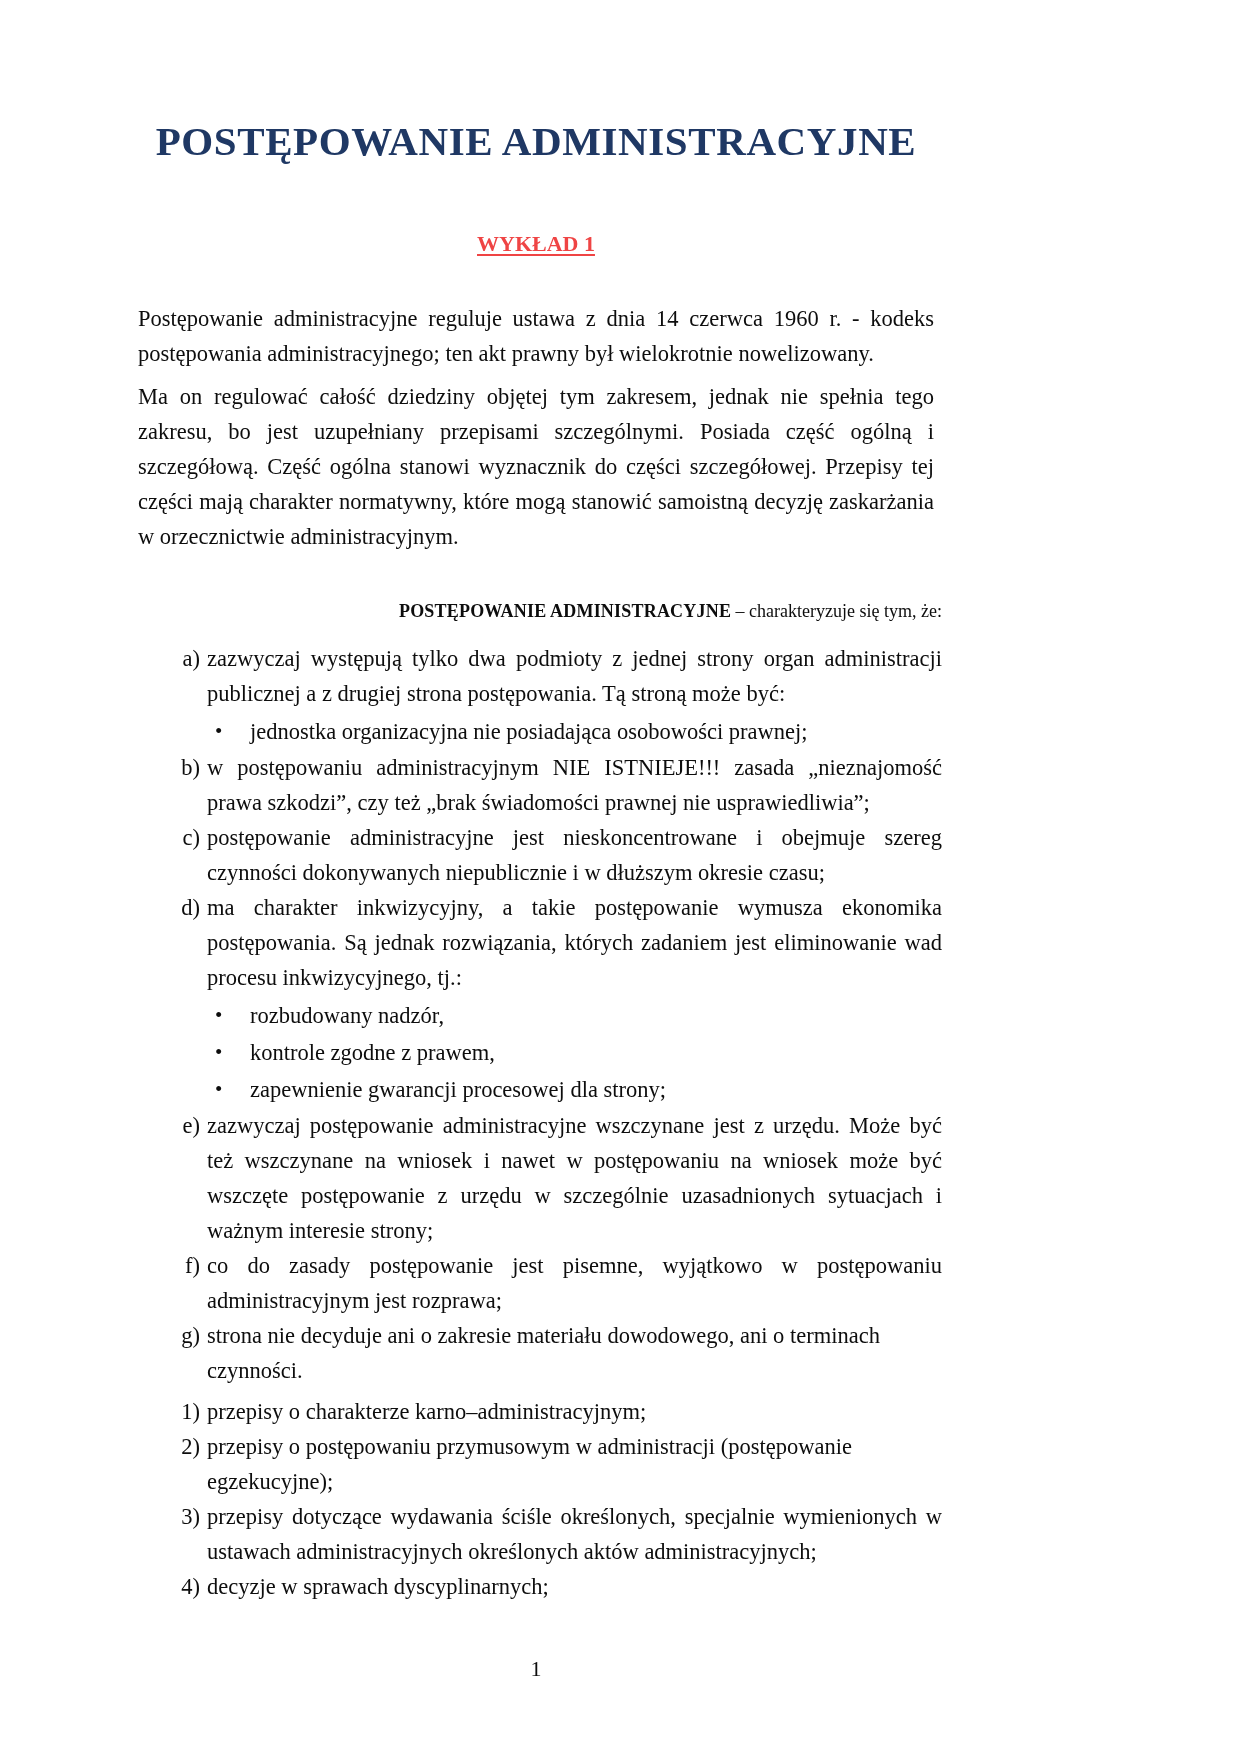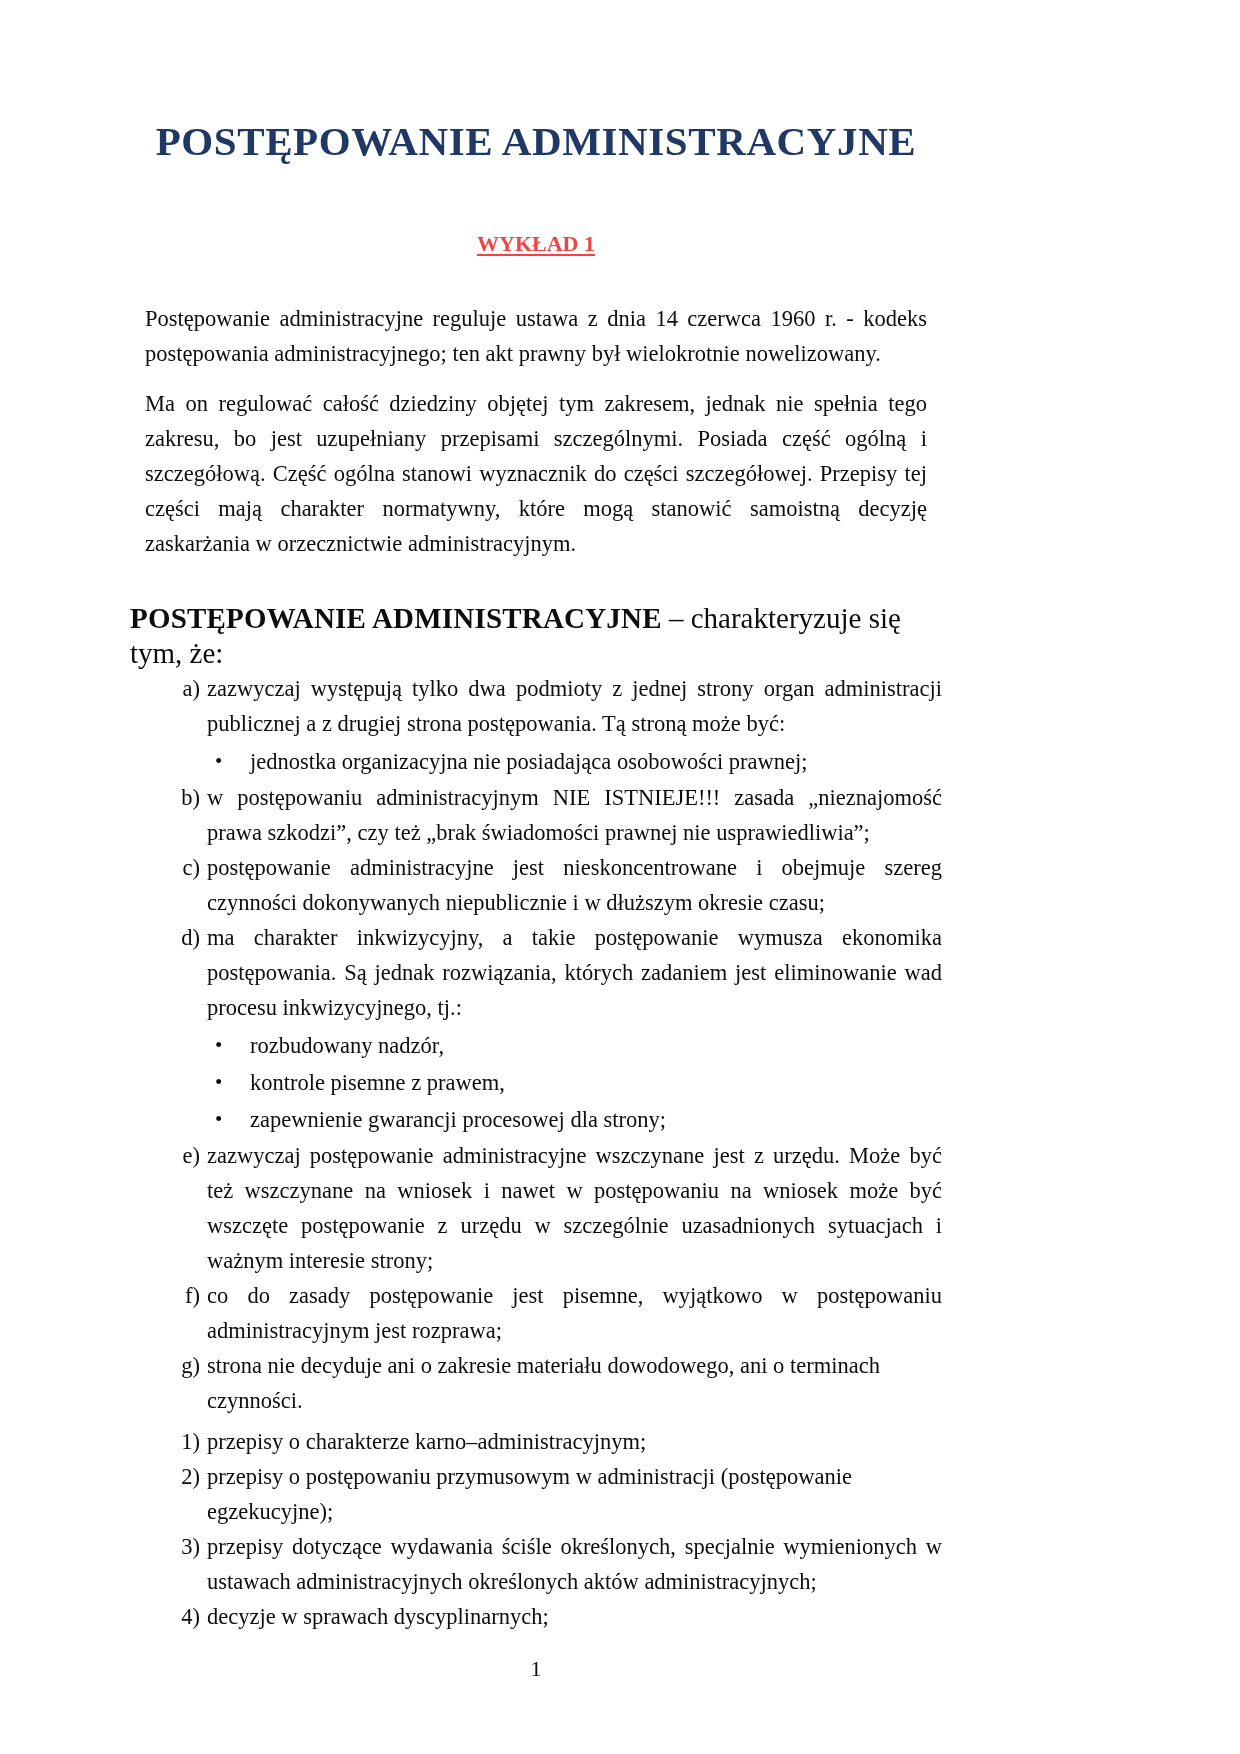--- a/index.html
+++ b/index.html
@@ -42,38 +42,39 @@
     text-align: center;
     font-weight: 700;
     font-size: 22px;
     color: #ef4444;
     text-decoration: underline;
     text-underline-offset: 3px;
   }
 
   
   p.body {
-    margin: 15px;
+    margin: 8px;
     text-align: justify;
     text-justify: inter-word;
     font-size: 22.5px;
     line-height: 35px;
   }
   .para-block {
     margin-top: 44px;
   }
   .para-block p.body + p.body {
     margin-top: 0;
   }
 
   
   .section-heading {
-    margin: 40px 0 0 0;
-    font-size: 29px;
-    line-height: 35px;
+    margin: 40px 0 12px 0;
+    font-size: 18px;
+    line-height: 35px;
+    text-align: right;
   }
   .section-heading .strong {
     font-weight: 700;
     letter-spacing: 0.2px;
   }
 
   
   ol.alpha {
     margin: 0;
     padding: 0;
@@ -194,21 +195,21 @@
   </div>
 
   <ol class="alpha" id="alpha-list">
       <li class="alpha-item"><span>zazwyczaj występują tylko dwa podmioty z jednej strony organ administracji publicznej  a z drugiej strona postępowania. Tą stroną może być:</span><ul class="bullets">
           <li>jednostka organizacyjna nie posiadająca osobowości prawnej;</li>
         </ul></li>
       <li class="alpha-item"><span>w postępowaniu administracyjnym NIE ISTNIEJE!!! zasada „nieznajomość prawa szkodzi”, czy też „brak świadomości prawnej nie usprawiedliwia”;</span></li>
       <li class="alpha-item"><span>postępowanie administracyjne jest nieskoncentrowane i obejmuje szereg czynności dokonywanych niepublicznie i w dłuższym okresie czasu;</span></li>
       <li class="alpha-item"><span>ma charakter inkwizycyjny, a takie postępowanie wymusza ekonomika postępowania. Są jednak rozwiązania, których zadaniem jest eliminowanie wad procesu inkwizycyjnego, tj.:</span><ul class="bullets">
           <li>rozbudowany nadzór,</li>
-          <li>kontrole pisemne z prawem,</li>
+          <li>kontrole zgodne z prawem,</li>
           <li>zapewnienie gwarancji procesowej dla strony;</li>
         </ul></li>
       <li class="alpha-item"><span>zazwyczaj postępowanie administracyjne wszczynane jest z urzędu. Może być też wszczynane na wniosek i nawet w postępowaniu na wniosek może być wszczęte postępowanie z urzędu w szczególnie uzasadnionych sytuacjach i ważnym interesie strony;</span></li>
       <li class="alpha-item"><span>co do zasady postępowanie jest pisemne, wyjątkowo w postępowaniu administracyjnym jest rozprawa;</span></li>
       <li class="alpha-item last-line"><span>strona nie decyduje ani o zakresie materiału dowodowego, ani o terminach czynności.</span></li>
     </ol>
 
 
   <ol class="numeric" id="numeric-list">
       <li class="last-line">przepisy o charakterze karno–administracyjnym;</li>

